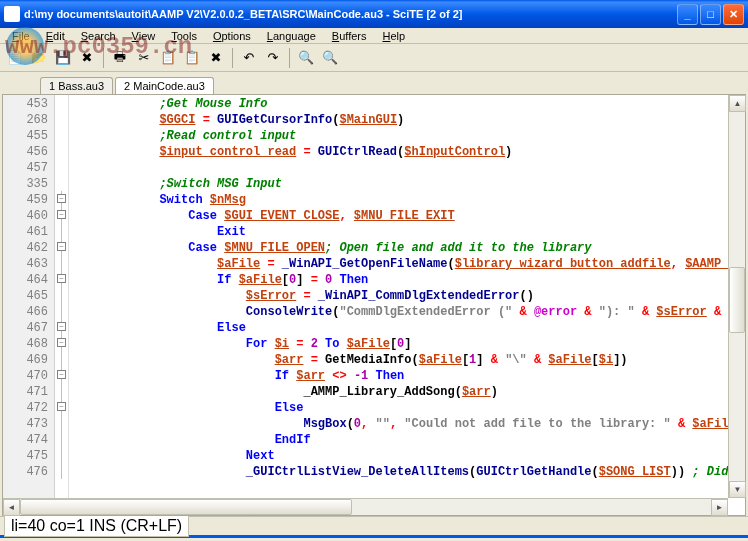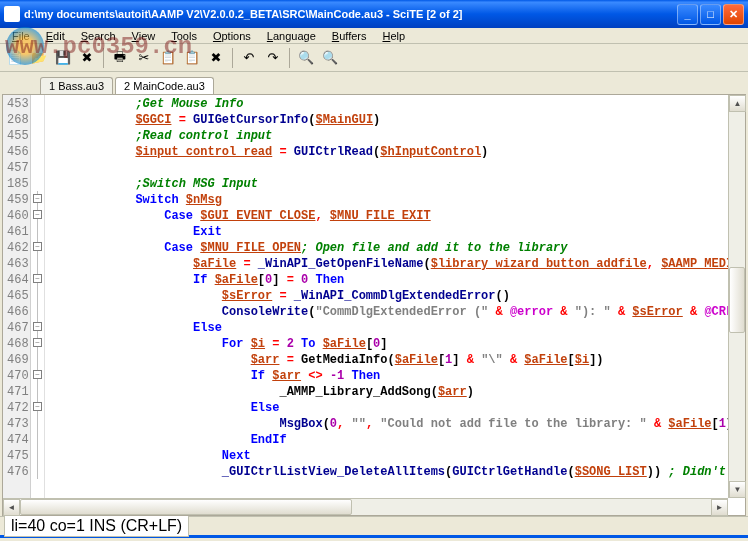--- a/index.html
+++ b/index.html
@@ -16,21 +16,21 @@
 .menu-item u { text-decoration: underline; }
 .toolbar { background: #ece9d8; height: 28px; display: flex; align-items: center; padding: 2px 4px; gap: 2px; border-bottom: 1px solid #c0c0b0; }
 .tb-btn { width: 22px; height: 22px; display: flex; align-items: center; justify-content: center; border: 1px solid transparent; font-size: 13px; }
 .tb-sep { width: 1px; height: 20px; background: #aca899; margin: 0 3px; }
 .watermark { position: absolute; top: 33px; left: 5px; color: #7f1d1d; font-size: 24px; font-weight: bold; opacity: 0.5; z-index: 5; pointer-events: none; font-family: Liberation Mono, monospace; }
 .watermark2 { position: absolute; top: 27px; left: 6px; width: 38px; height: 38px; border-radius: 50%; background: radial-gradient(circle, #ffb020 30%, #0080d0 70%); opacity: 0.6; z-index: 4; pointer-events: none; }
 .tabs { background: #ece9d8; height: 22px; display: flex; align-items: flex-end; padding: 0 4px; }
 .tab { background: #fff; border: 1px solid #aca899; border-bottom: none; padding: 2px 8px; margin-right: 2px; font-size: 11px; border-radius: 3px 3px 0 0; }
 .tab.inactive { background: #f0f0e8; margin-left: 36px; }
 .editor-wrap { display: flex; height: 422px; background: #fff; border: 1px solid #aca899; margin: 0 2px; position: relative; }
-.gutter { background: #f0f0f0; color: #808080; font-family: 'Courier New', monospace; font-size: 12px; text-align: right; padding: 1px 6px 0 4px; border-right: 1px solid #d0d0d0; user-select: none; line-height: 16px; width: 28px; }
+.gutter { background: #f0f0f0; color: #808080; font-family: 'Courier New', monospace; font-size: 12px; text-align: right; padding: 1px 6px 0 4px; border-right: 1px solid #d0d0d0; user-select: none; line-height: 16px; width: 52px; }
 .fold { background: #fff; width: 14px; border-right: 1px solid #e0e0e0; position: relative; }
 .fold-box { position: absolute; left: 2px; width: 9px; height: 9px; border: 1px solid #808080; background: #fff; font-size: 8px; line-height: 7px; text-align: center; color: #808080; }
 .fold-line { position: absolute; left: 6px; width: 1px; background: #c0c0c0; }
 .code { flex: 1; font-family: 'Courier New', monospace; font-size: 12px; line-height: 16px; padding: 1px 4px 0 4px; white-space: pre; overflow: hidden; font-weight: bold; }
 .code-line { height: 16px; }
 .c-com { color: #008000; font-style: italic; }
 .c-var { color: #c2410c; text-decoration: underline; }
 .c-op { color: #ff0000; }
 .c-fn { color: #000090; }
 .c-kw { color: #0000ff; }
@@ -100,21 +100,21 @@
     <div class="tab">2 MainCode.au3</div>
   </div>
 
 <div class="editor-wrap">
   <div class="gutter">
       <div>453</div>
       <div>268</div>
       <div>455</div>
       <div>456</div>
       <div>457</div>
-      <div>185</div>
+      <div>335</div>
       <div>459</div>
       <div>460</div>
       <div>461</div>
       <div>462</div>
       <div>463</div>
       <div>464</div>
       <div>465</div>
       <div>466</div>
       <div>467</div>
       <div>468</div>

